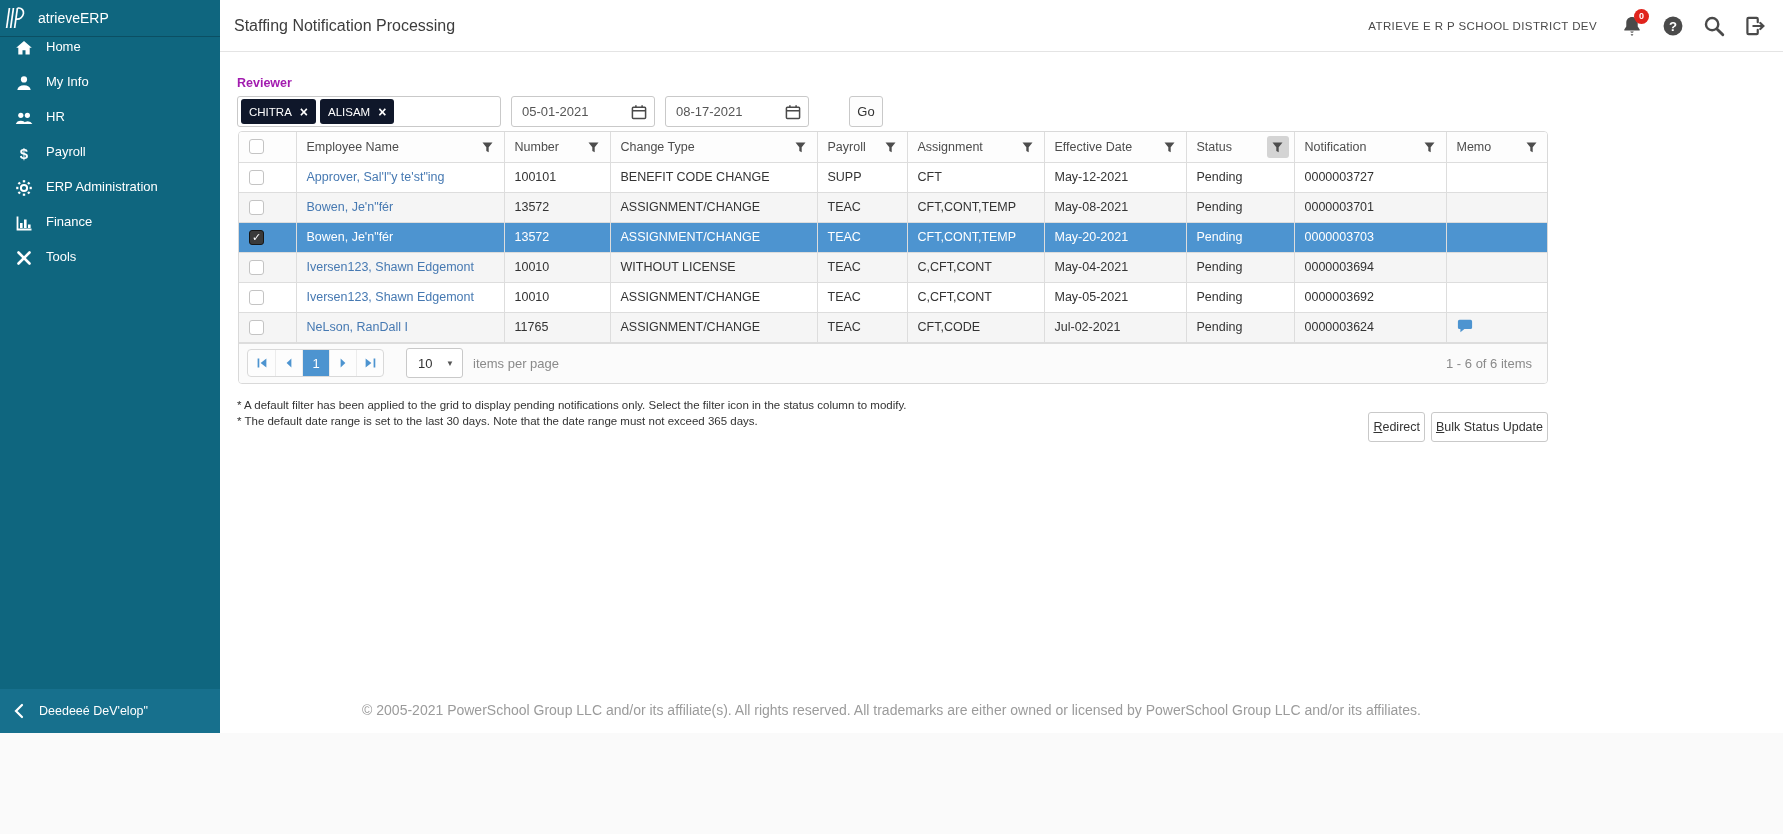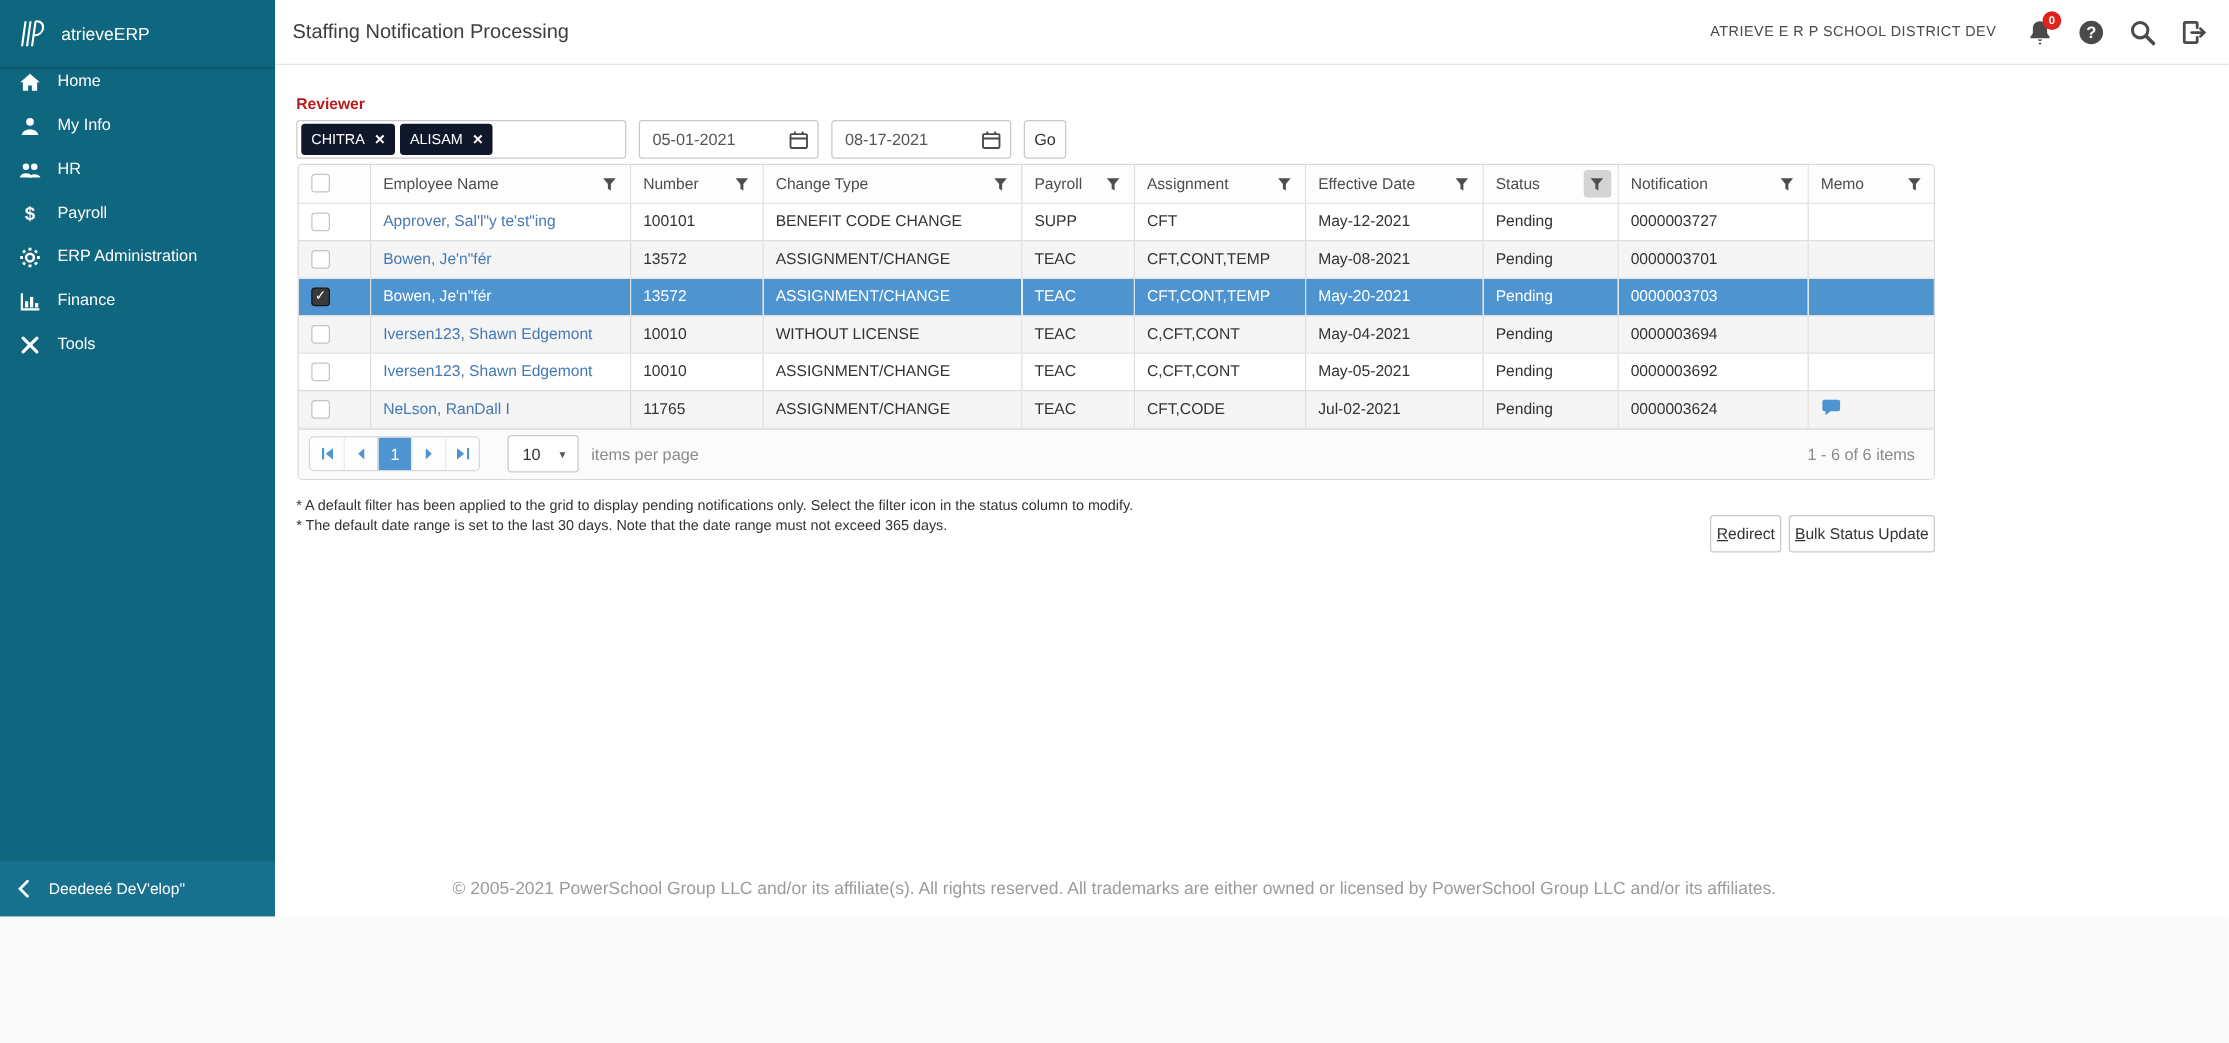--- a/index.html
+++ b/index.html
@@ -5,21 +5,21 @@
   * { box-sizing: border-box; }
   html,body { margin:0; padding:0; background:#fff; }
   .page { position:relative; width:1783px; height:834px; overflow:hidden;
           font-family:"Liberation Sans","DejaVu Sans",sans-serif; color:#333; }
 
   
   .bottom-band { position:absolute; left:0; top:733px; width:100%; height:101px; background:#fafafa; }
 
   
   .sidebar { position:absolute; left:0; top:0; width:220px; height:733px; background:#0f667f; color:#fff; }
-  .brand { height:55px; display:flex; align-items:center; padding-left:11px; gap:10px;
+  .brand { height:37px; display:flex; align-items:center; gap:10px;
            border-bottom:1px solid rgba(0,0,0,.22);text-align:center; }
   .brand-text { font-size:14px; color:#fff; }
   .nav { padding-top:2px; }
   .nav-item { height:35px; display:flex; padding-left:15px; gap:13px;
               font-size:13px; cursor:pointer; }
   .nav-ico { width:18px; height:18px; display:flex; align-items:center; justify-content:center; flex:none; }
   .dollar { font-size:15px; font-weight:700; color:#fff; }
   .devbar { position:absolute; left:0; top:689px; width:220px; height:44px; background:#17708d;
             display:flex; align-items:center; gap:13px; padding-left:12px; font-size:12.5px; color:#fff; }
 
@@ -29,35 +29,35 @@
   .page-title { margin-left:14px; font-size:16px; color:#3d3d3d; }
   .header-right { margin-left:auto; margin-right:16px; display:flex; align-items:center; gap:17px; }
   .district { font-size:11.5px; color:#4a4a4a; letter-spacing:.4px; margin-right:6px;margin-left:12px; }
   .hicon { position:relative; width:24px; height:24px; display:flex; align-items:center; justify-content:center; cursor:pointer; }
   .badge { position:absolute; top:-5px; right:-5px; min-width:15px; height:15px; border-radius:50%;
            background:#e0231c; color:#fff; font-size:9px; font-weight:700; display:flex;
            align-items:center; justify-content:center; }
 
   
   .content { position:absolute; left:220px; top:52px; width:1563px; height:681px; background:#fff; }
-  .reviewer-label { position:absolute; left:17px; top:24px; font-size:12.5px; font-weight:700; color:#b91c1c; }
+  .reviewer-label { position:absolute; left:17px; top:24px; font-size:12.5px; font-weight:700; color:#a21caf; }
   .filter-row { position:absolute; left:17px; top:44px; display:flex; gap:10px; align-items:center; }
   .ms { width:264px; height:31px; border:1px solid #c9c9c9; border-radius:3px; background:#fff;
         display:flex; align-items:center; padding:0 3px; gap:4px; cursor:text; }
   .tag { background:#0f172a; color:#fff; border-radius:3px; font-size:11.5px; height:25px;
          display:flex; align-items:center; padding:0 8px; gap:8px; }
   .tag-x { cursor:pointer; font-weight:700; }
   .tag-x::after { content:"×"; font-size:14px; line-height:1; }
   .date { width:144px; height:31px; border:1px solid #c9c9c9; border-radius:3px; background:#fff;
           display:flex; align-items:center; }
   .date input { border:0; outline:0; flex:1; min-width:0; padding-left:10px; font-size:13px; color:#555;
                 font-family:inherit; background:transparent; }
   .cal-btn { width:30px; display:flex; justify-content:center; align-items:center; cursor:pointer; }
   .go-btn { width:34px; height:31px; border:1px solid #c9c9c9; border-radius:3px; background:#fdfdfd;
-            font-size:13px; color:#333; display:flex; align-items:center; justify-content:center; cursor:pointer; }
+            font-size:13px; color:#333; display:flex; align-items:center; justify-content:center; cursor:pointer;margin-left:30px; }
 
   
   .grid { position:absolute; left:18px; top:79px; width:1310px; border:1px solid #d9d9d9;
           border-radius:4px; overflow:hidden; background:#fff; }
   table { border-collapse:collapse; table-layout:fixed; width:1308px; font-size:12.5px; color:#333; }
   th, td { border-left:1px solid #ddd; border-bottom:1px solid #ddd; padding:0 10px; height:30px;
            text-align:left; font-weight:400; overflow:hidden; white-space:nowrap; }
   th:first-child, td:first-child { border-left:0; }
   thead th { color:#4d4d4d; background:#fdfdfd; position:relative; cursor:pointer; }
   tbody tr.alt { background:#f5f5f5; }

